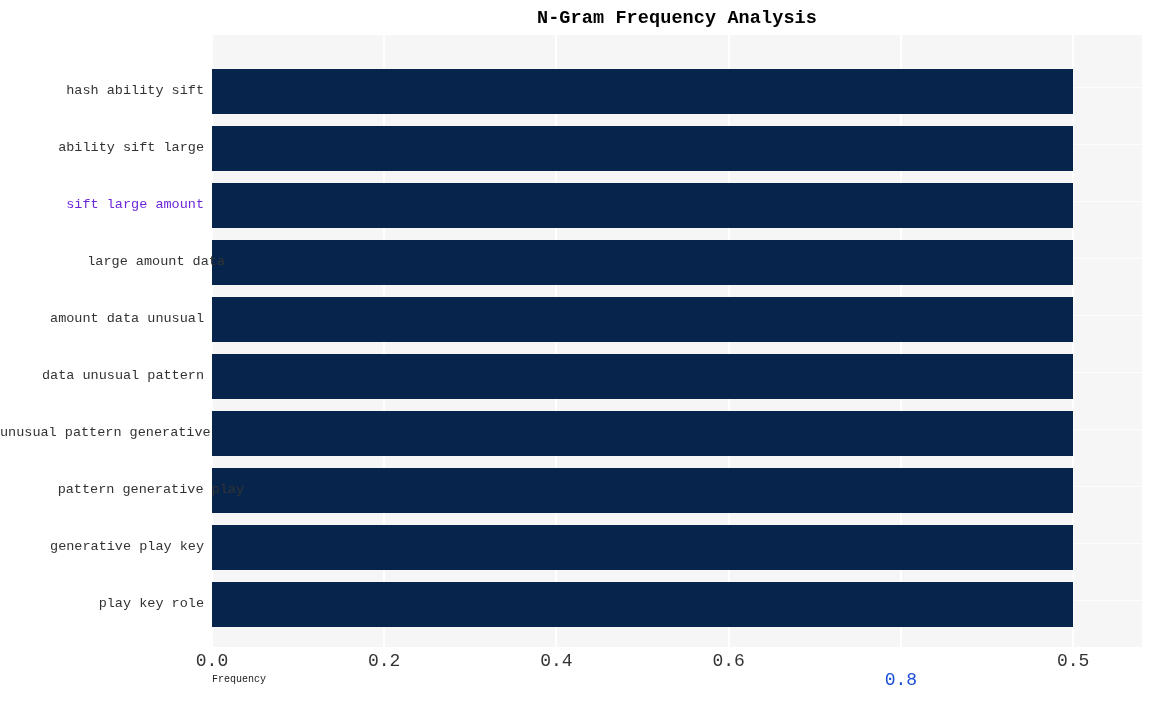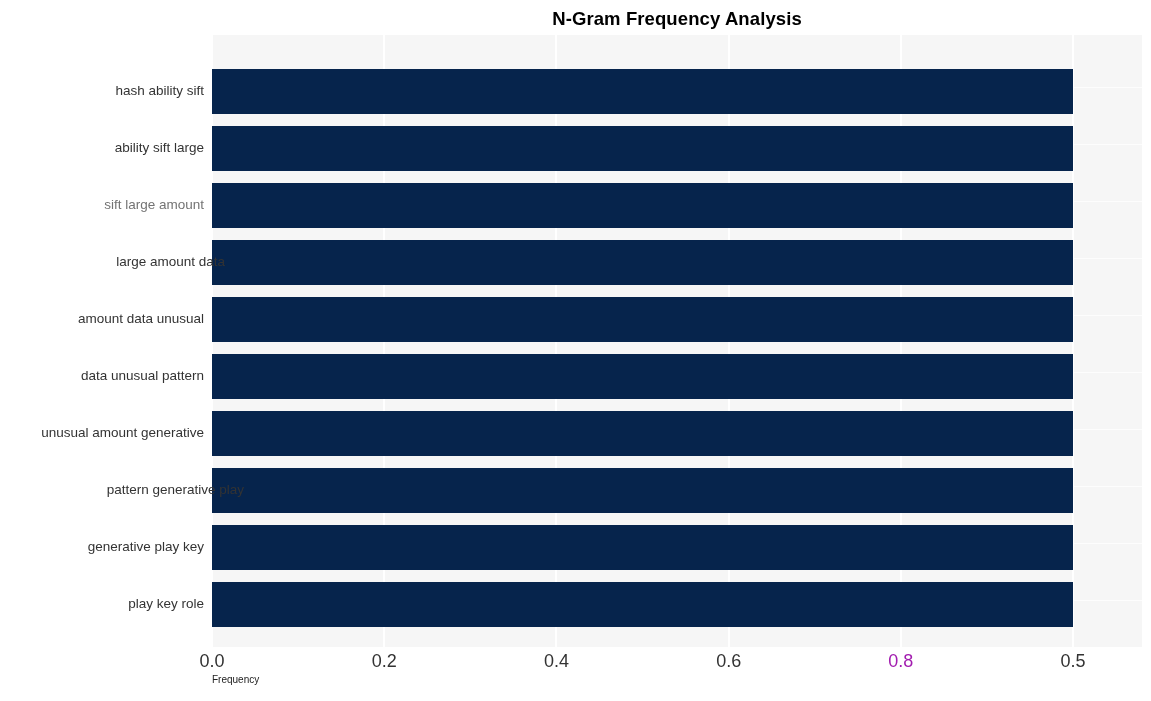--- a/index.html
+++ b/index.html
@@ -12,20 +12,21 @@
     background: #ffffff;
     font-family: "Liberation Sans", sans-serif;
     overflow: hidden;
   }
 
   #figure {
     position: relative;
     width: 1151px;
     height: 532px;
     background: #ffffff;
+    font-family: Liberation Mono, monospace;
   }
 
   
   #chart-title {
     position: absolute;
     left: 212px;
     top: 8px;
     width: 930px;
     text-align: center;
     font-size: 18.5px;
@@ -169,33 +170,33 @@
         </div>
         <div class="bar-row" style="top: 541.089px; width: 930px;">
           <div class="bar" title="play key role: 1" style="width: 861.111px; background: rgb(6, 36, 76);"></div>
         </div>
       </div>
   </div>
 
   <div id="yticks">
       <div class="ytick-wrap" style="top: 83.4784px; color: rgb(51, 51, 51);">hash ability sift</div>
       <div class="ytick-wrap" style="top: 140.435px; color: rgb(51, 51, 51);">ability sift large</div>
-      <div class="ytick-wrap" style="top: 197.392px; color: #737373;">sift large amount</div>
+      <div class="ytick-wrap" style="top: 197.392px; color: #6d28d9;">sift large amount</div>
       <div class="ytick-wrap" style="top: 254.349px; color: rgb(51, 51, 51); padding-left: 21px;">large amount data</div>
       <div class="ytick-wrap" style="top: 311.305px; color: rgb(51, 51, 51);">amount data unusual</div>
       <div class="ytick-wrap" style="top: 368.262px; color: rgb(51, 51, 51);">data unusual pattern</div>
-      <div class="ytick-wrap" style="top: 425.219px; color: rgb(51, 51, 51);">unusual amount generative</div>
+      <div class="ytick-wrap" style="top: 425.219px; color: rgb(51, 51, 51);">unusual pattern generative</div>
       <div class="ytick-wrap" style="top: 482.175px; color: rgb(51, 51, 51); margin-left: 40px;">pattern generative play</div>
       <div class="ytick-wrap" style="top: 539.132px; color: rgb(51, 51, 51);">generative play key</div>
       <div class="ytick-wrap" style="top: 596.089px; color: rgb(51, 51, 51);">play key role</div>
     </div>
   <div id="xticks">
       <div class="xtick" style="left: 212px; color: rgb(51, 51, 51);">0.0</div>
       <div class="xtick" style="left: 384.222px; color: rgb(51, 51, 51);">0.2</div>
       <div class="xtick" style="left: 556.444px; color: rgb(51, 51, 51);">0.4</div>
       <div class="xtick" style="left: 728.667px; color: rgb(51, 51, 51);">0.6</div>
-      <div class="xtick" style="left: 900.889px; color: #a21caf;">0.8</div>
+      <div class="xtick" style="left: 900.889px; color: #1d4ed8; margin-top: 19px;">0.8</div>
       <div class="xtick" style="left: 1073.11px; color: rgb(51, 51, 51);">0.5</div>
     </div>
 
   <div id="xlabel">Frequency</div>
 
 </div>
 
 </body></html>

